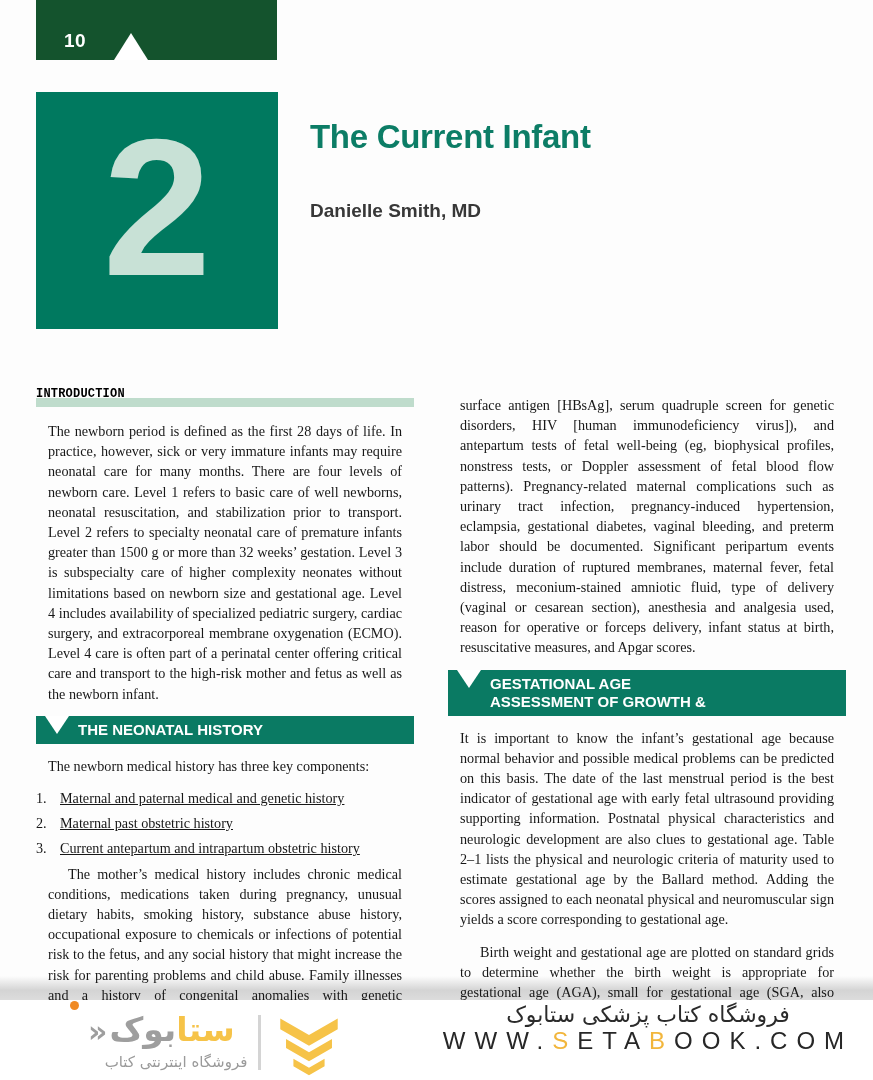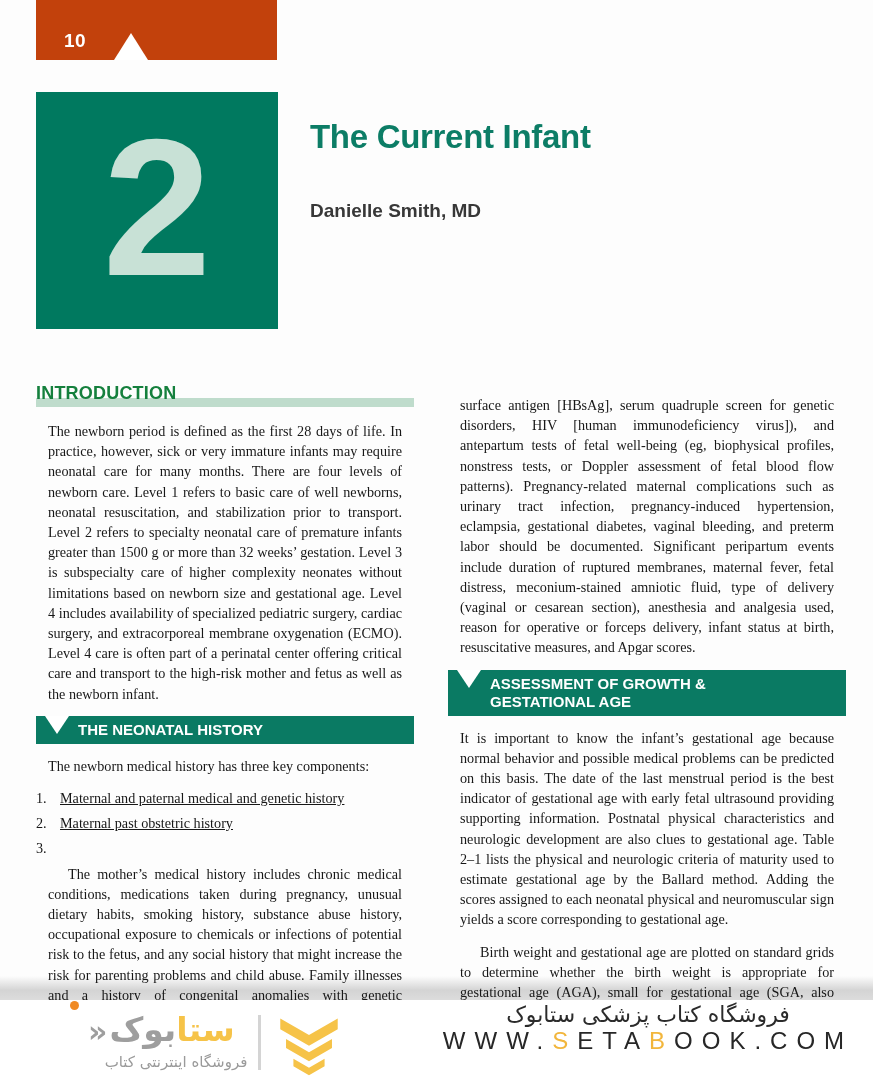--- a/index.html
+++ b/index.html
@@ -3,21 +3,21 @@
 <meta charset="utf-8">
 <style>
   html,body{margin:0;padding:0;background:#ffffff;}
   .page{
     position:relative;width:873px;height:1080px;background:#fdfdfd;
     overflow:hidden;font-family:"Liberation Serif",serif;
   }
   
   .top-bar{
     position:absolute;left:36px;top:0;width:241px;height:60px;
-    background:#c2410c;
+    background:#14532d;
   }
   .page-num{
     position:absolute;left:28px;bottom:8px;
     font-family:"Liberation Sans",sans-serif;font-weight:bold;
     font-size:19px;color:#ffffff;letter-spacing:.5px;
   }
   .notch{
     position:absolute;left:78px;bottom:0;width:0;height:0;
     border-left:17px solid transparent;border-right:17px solid transparent;
     border-bottom:27px solid #ffffff;
@@ -59,22 +59,22 @@
   .indent{text-indent:20px;}
   .mt{margin-top:5px;}
   
   .intro-heading{
     position:relative;height:26px;margin-bottom:6px;
   }
   .intro-heading .mint-bar{
     position:absolute;left:0;right:0;bottom:2px;height:9px;background:#BFDCCC;
   }
   .intro-heading .intro-text{
-    position:relative;font-family:Liberation Sans, sans-serif;
-    font-weight:bold;font-size:18px;color:#15803d;letter-spacing:.2px;
+    position:relative;font-family:Liberation Mono, monospace;
+    font-weight:bold;font-size:12px;color:#000000;letter-spacing:.2px;
   }
   
   .teal-bar{
     position:relative;background:#0A7A63;color:#ffffff;
     font-family:"Liberation Sans",sans-serif;font-weight:bold;
     font-size:15px;line-height:18px;
     padding:5px 6px 5px 42px;box-sizing:border-box;
     margin:8px 0 8px 0;
   }
   .tri-down{
@@ -163,33 +163,34 @@
         <div class="num-item">
           <span class="num">1.</span>
           <span class="txt">Maternal and paternal medical and genetic history</span>
         </div>
         <div class="num-item">
           <span class="num">2.</span>
           <span class="txt">Maternal past obstetric history</span>
         </div>
         <div class="num-item">
           <span class="num">3.</span>
+          <span class="txt">Current antepartum and intrapartum obstetric history</span>
         </div>
       </div>
 
       <p class="body-par indent mt">The mother’s medical history includes chronic medical conditions, medications taken during pregnancy, unusual dietary habits, smoking history, substance abuse history, occupational exposure to chemicals or infections of potential risk to the fetus, and any social history that might increase the risk for parenting problems and child abuse. Family illnesses and a history of congenital anomalies with genetic implications should be sought. The past obstetric history includes maternal age, gravidity, parity, blood type, and pregnancy outcomes. The current obstetric history includes the results of procedures during the current pregnancy such as ultrasound and</p>
     </div>
 
     <div class="col-right">
       <p class="body-par">surface antigen [HBsAg], serum quadruple screen for genetic disorders, HIV [human immunodeficiency virus]), and antepartum tests of fetal well-being (eg, biophysical profiles, nonstress tests, or Doppler assessment of fetal blood flow patterns). Pregnancy-related maternal complications such as urinary tract infection, pregnancy-induced hypertension, eclampsia, gestational diabetes, vaginal bleeding, and preterm labor should be documented. Significant peripartum events include duration of ruptured membranes, maternal fever, fetal distress, meconium-stained amniotic fluid, type of delivery (vaginal or cesarean section), anesthesia and analgesia used, reason for operative or forceps delivery, infant status at birth, resuscitative measures, and Apgar scores.</p>
 
       <div class="teal-bar">
         <span class="tri-down"></span>
+        <span style="display:block">GESTATIONAL AGE</span>
         <span style="display:block">ASSESSMENT OF GROWTH &amp;</span>
-        <span style="display:block">GESTATIONAL AGE</span>
       </div>
 
       <p class="body-par">It is important to know the infant’s gestational age because normal behavior and possible medical problems can be predicted on this basis. The date of the last menstrual period is the best indicator of gestational age with early fetal ultrasound providing supporting information. Postnatal physical characteristics and neurologic development are also clues to gestational age. Table 2–1 lists the physical and neurologic criteria of maturity used to estimate gestational age by the Ballard method. Adding the scores assigned to each neonatal physical and neuromuscular sign yields a score corresponding to gestational age.</p>
       <p class="body-par indent mt">Birth weight and gestational age are plotted on standard grids to determine whether the birth weight is appropriate for gestational age (AGA), small for gestational age (SGA, also known as intrauterine growth restriction [IUGR]), or large for gestational age (LGA). Birth weight for gestational age in normal neonates varies with gender, race, maternal nutrition, access to obstetric care, and environmental factors such</p>
     </div>
   </div>
 
   <div class="banner">
     <div class="logo-wordmark">
       <span class="lg-yellow">ستا</span>

